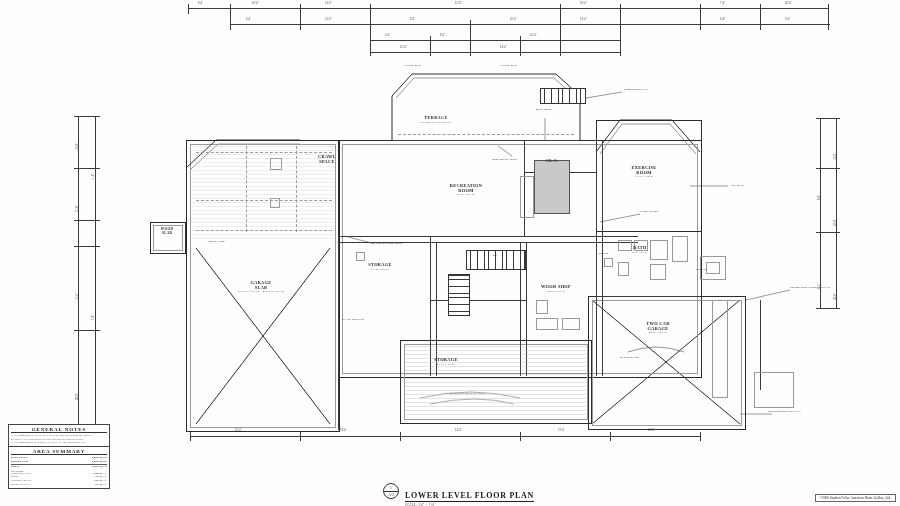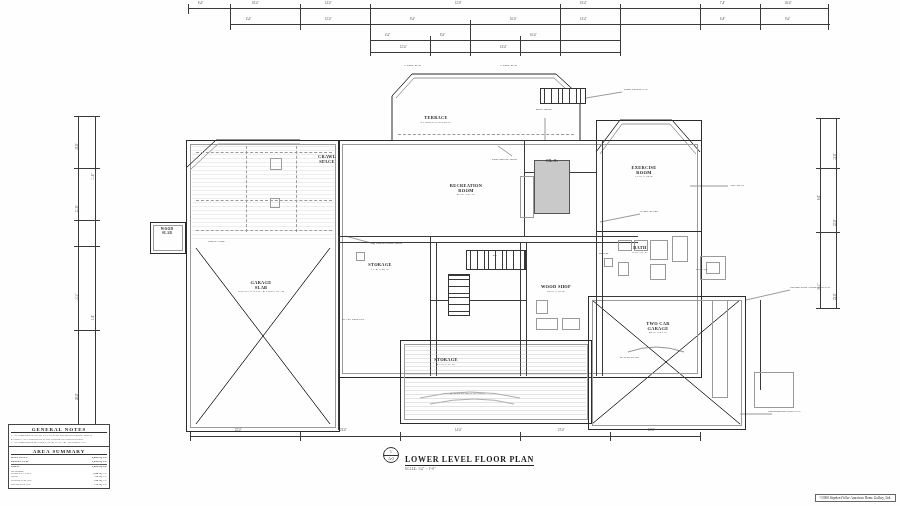--- a/index.html
+++ b/index.html
@@ -23,21 +23,21 @@
        font-family:"Liberation Serif", serif;color:#1f1f1f;white-space:nowrap;}
   .rm{font-size:4.4px;font-weight:bold;letter-spacing:.3px;}
   .rmsub{font-size:2.9px;font-weight:normal;letter-spacing:.1px;color:#3a3a3a;}
   .dim{position:absolute;font-size:2.6px;color:#444;white-space:nowrap;
        font-family:"Liberation Sans", sans-serif;}
   .tiny{position:absolute;font-size:2.3px;color:#555;white-space:nowrap;
         font-family:"Liberation Sans", sans-serif;}
   .vtxt{transform:rotate(-90deg);transform-origin:0 0;}
 
   
-  #titleblock{position:absolute;left:405px;top:448px;width:180px;}
+  #titleblock{position:absolute;left:405px;top:484px;width:180px;}
   #titleblock .t{font-size:8px;font-weight:bold;letter-spacing:.7px;
     border-bottom:1.4px solid #222;padding-bottom:1px;display:inline-block;}
   #titleblock .s{font-size:3px;letter-spacing:.3px;color:#333;margin-top:1px;}
   #titlemark{position:absolute;left:-22px;top:-1px;width:14px;height:14px;
     border:1px solid #333;border-radius:50%;font-size:3.6px;text-align:center;}
   #titlemark .a{display:block;line-height:6px;padding-top:1px;border-bottom:1px solid #333;}
   #titlemark .b{display:block;line-height:6px;}
 
   
   #notes{position:absolute;left:8px;top:424px;width:100px;

